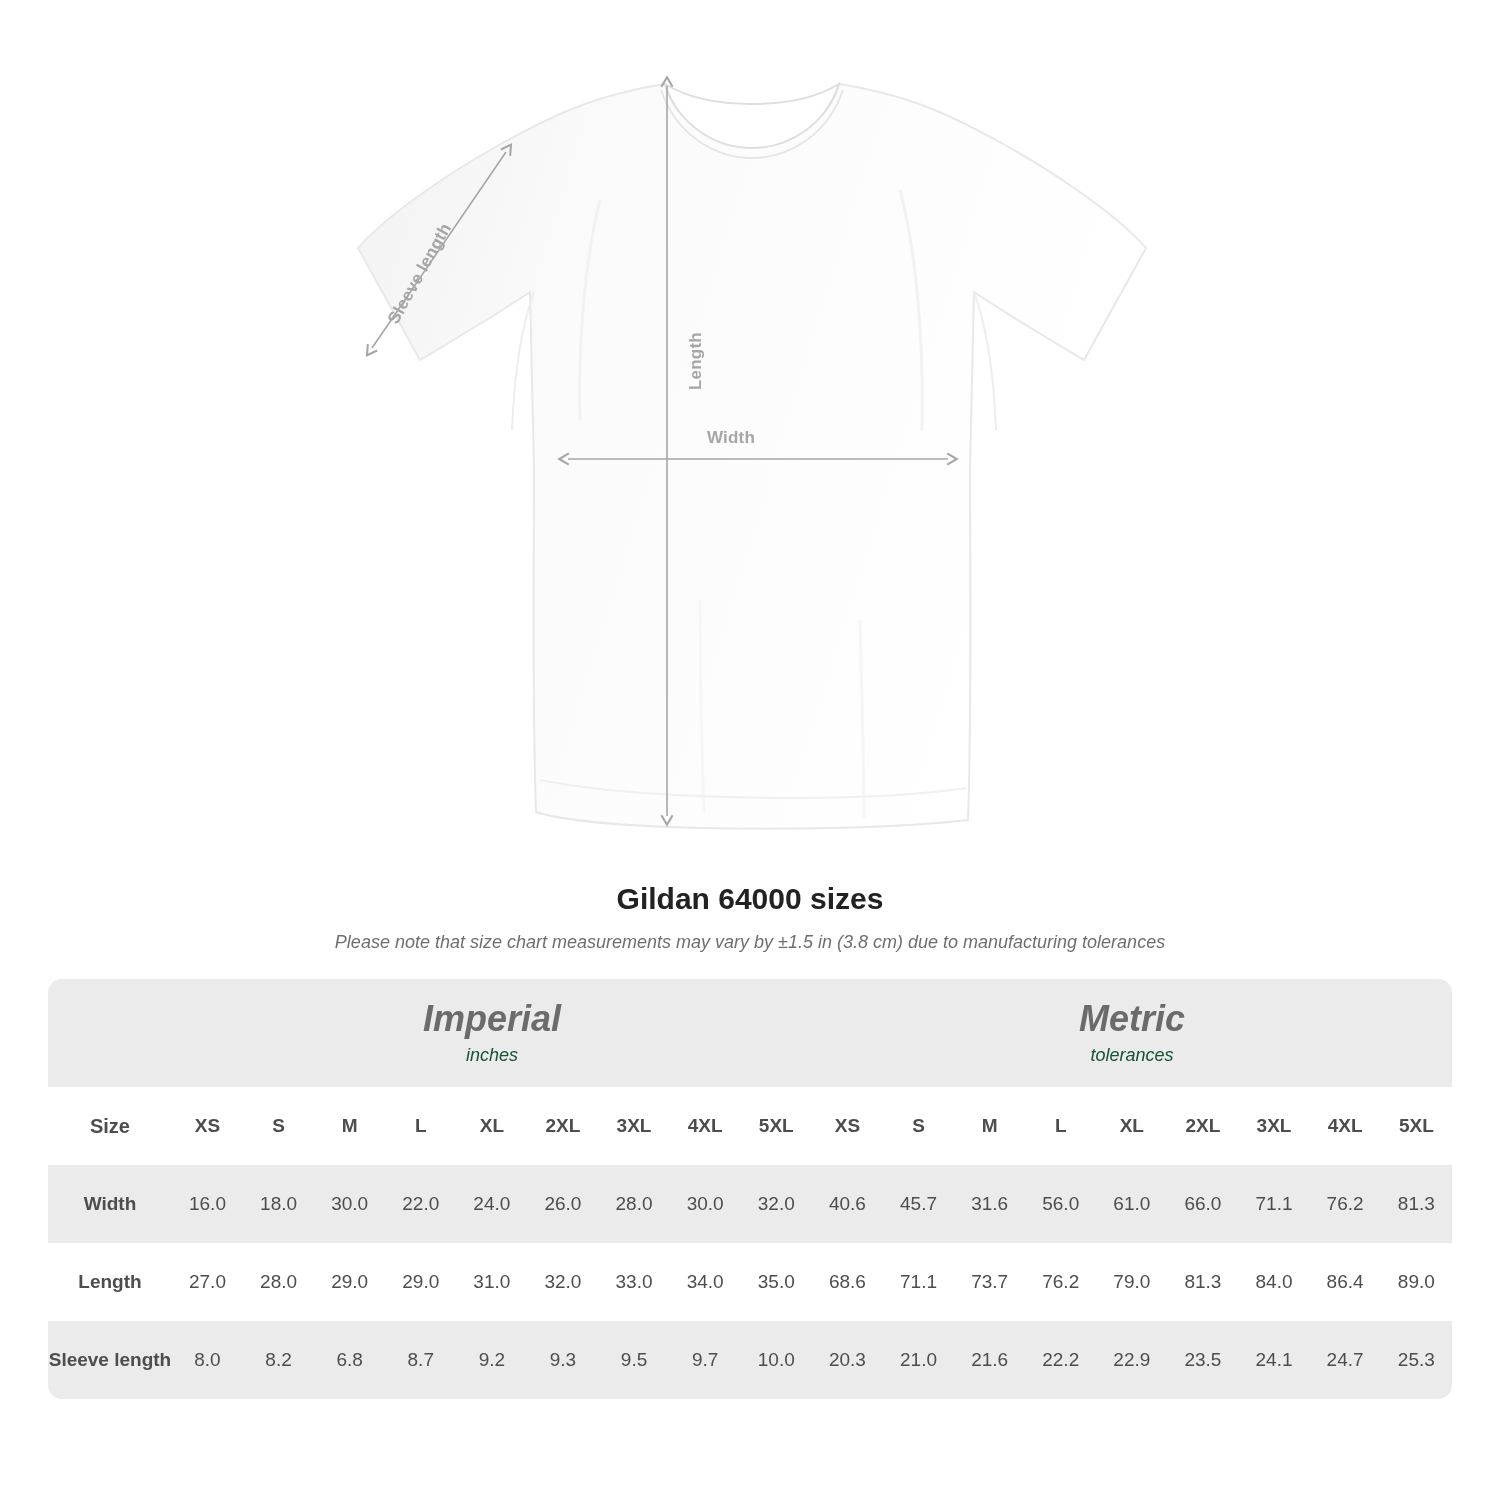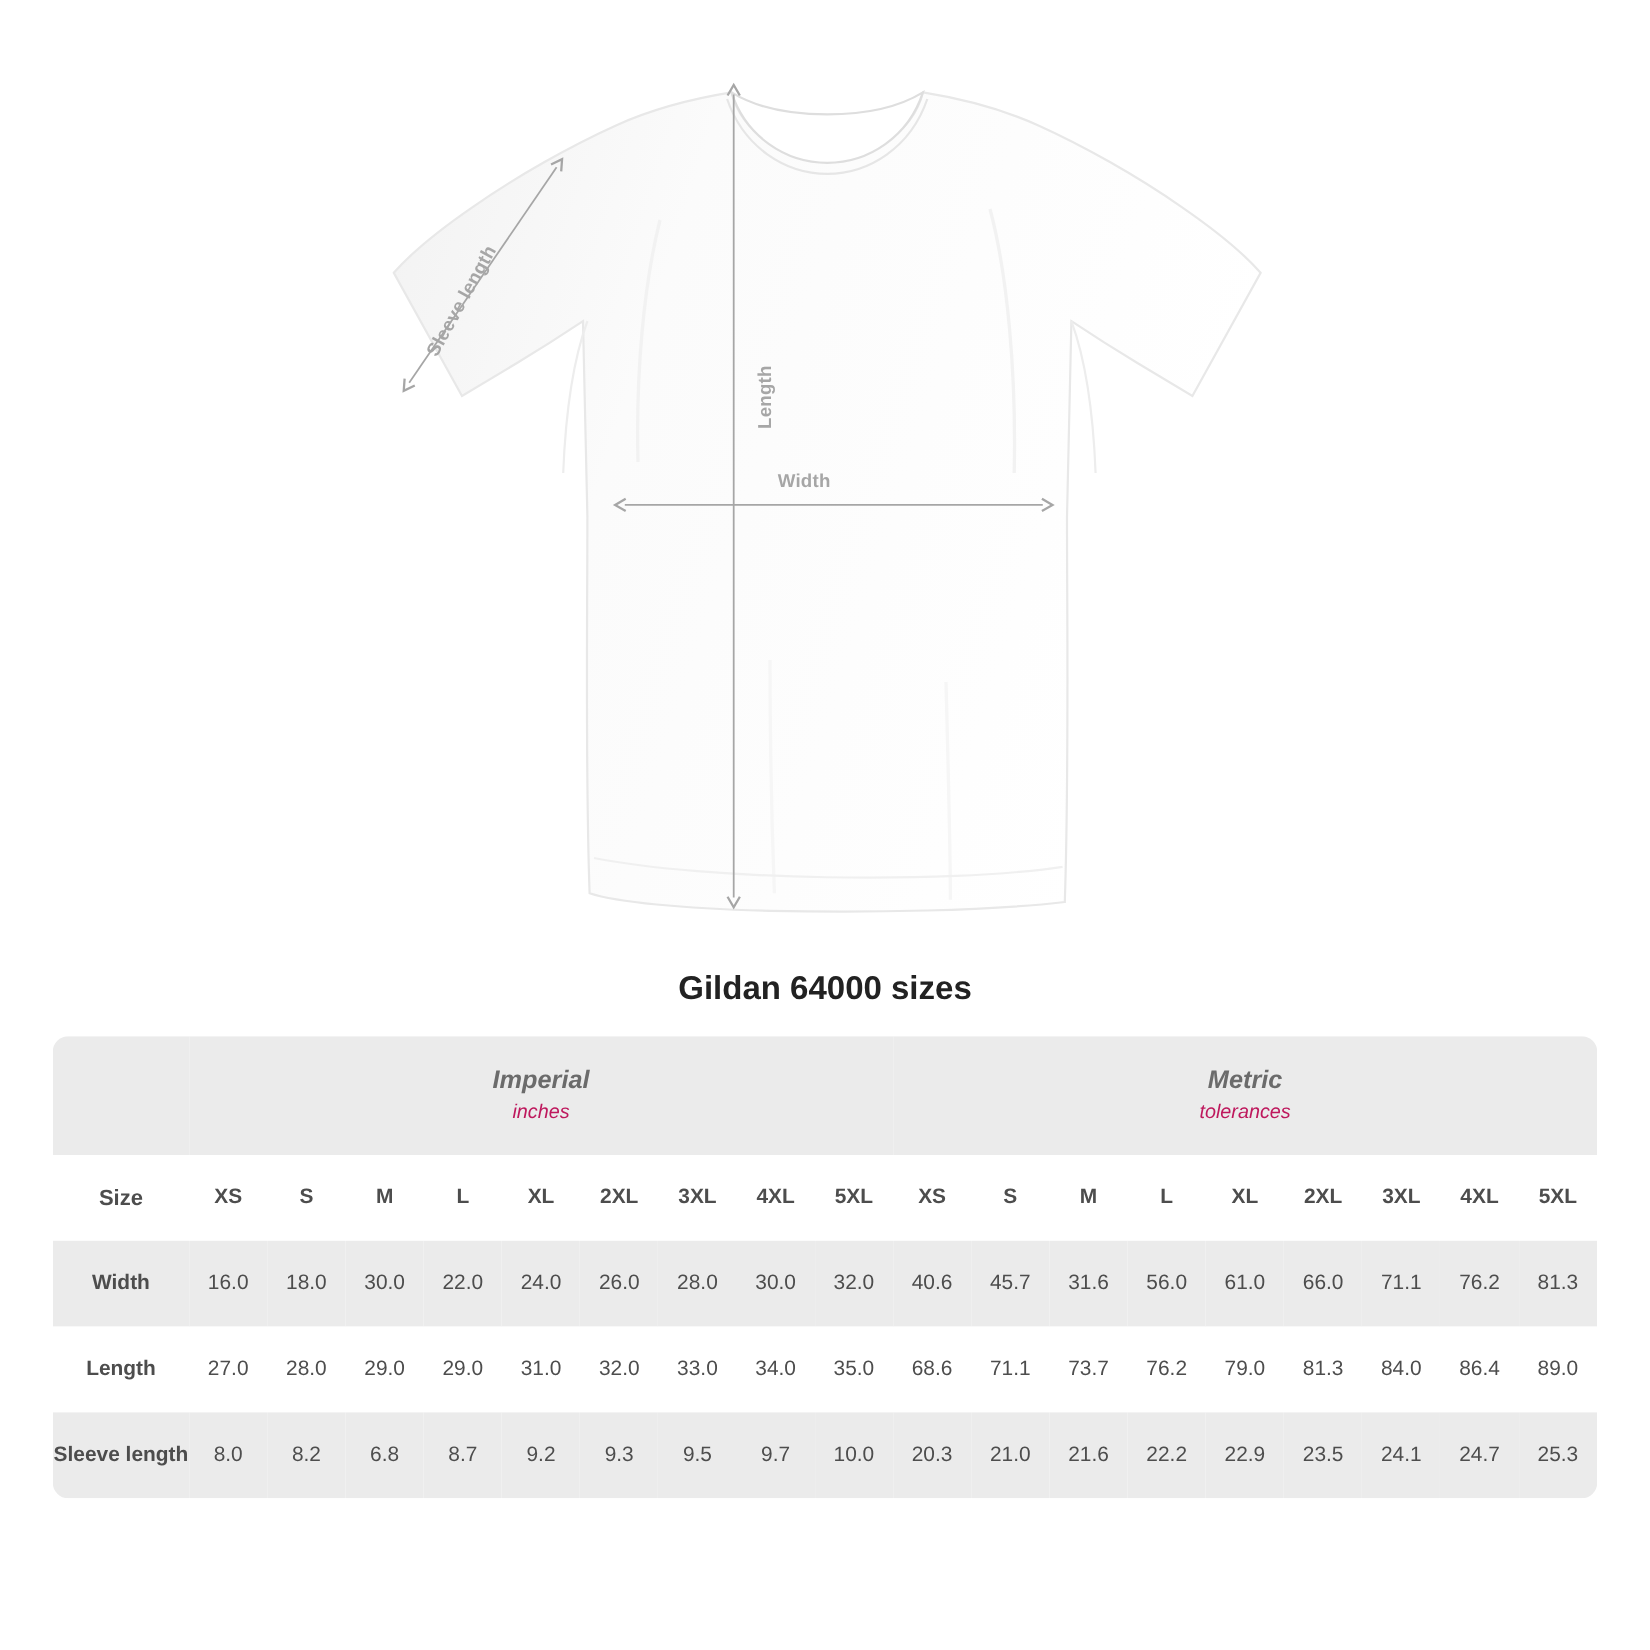--- a/index.html
+++ b/index.html
@@ -77,30 +77,30 @@
     color: #4d4d4d;
     border: none;
     padding: 0;
   }
   .unit-row td {
     background: #ebebeb;
     height: 108px;
     padding-top: 6px;
   }
   .unit-name {
-    font-size: 23px;
+    font-size: 36px;
     font-weight: bold;
     font-style: italic;
     color: #6b6b6b;
     line-height: 1.25;
   }
   .unit-sub {
     font-size: 18px;
     font-style: italic;
-    color: #be185d;
+    color: #14532d;
     line-height: 1.6;
   }
   .head-row td {
     background: #ffffff;
     height: 78px;
     font-weight: bold;
     color: #555555;
     font-size: 20px;
   }
   .head-row td.rowlabel {
@@ -184,20 +184,21 @@
       <line x1="506" y1="152" x2="372" y2="348" stroke="#a6a6a6" stroke-width="1.6" marker-start="url(#arrowStart)" marker-end="url(#arrowEnd)"></line>
     </svg>
 
     <div class="dim-label sleeve" style="left:384px; top:318px;">Sleeve length</div>
     <div class="dim-label vertical" style="left:686px; top:390px;">Length</div>
     <div class="dim-label" style="left:707px; top:428px;">Width</div>
   </div>
 
   <div class="title-block">
     <h1 class="chart-title">Gildan 64000 sizes</h1>
+    <p class="chart-note">Please note that size chart measurements may vary by ±1.5 in (3.8 cm) due to manufacturing tolerances</p>
   </div>
 
   <div class="table-wrap">
     <table class="size-table">
       <colgroup>
         <col class="col-label">
         <col class="col-cell">
           <col class="col-cell">
           <col class="col-cell">
           <col class="col-cell">

